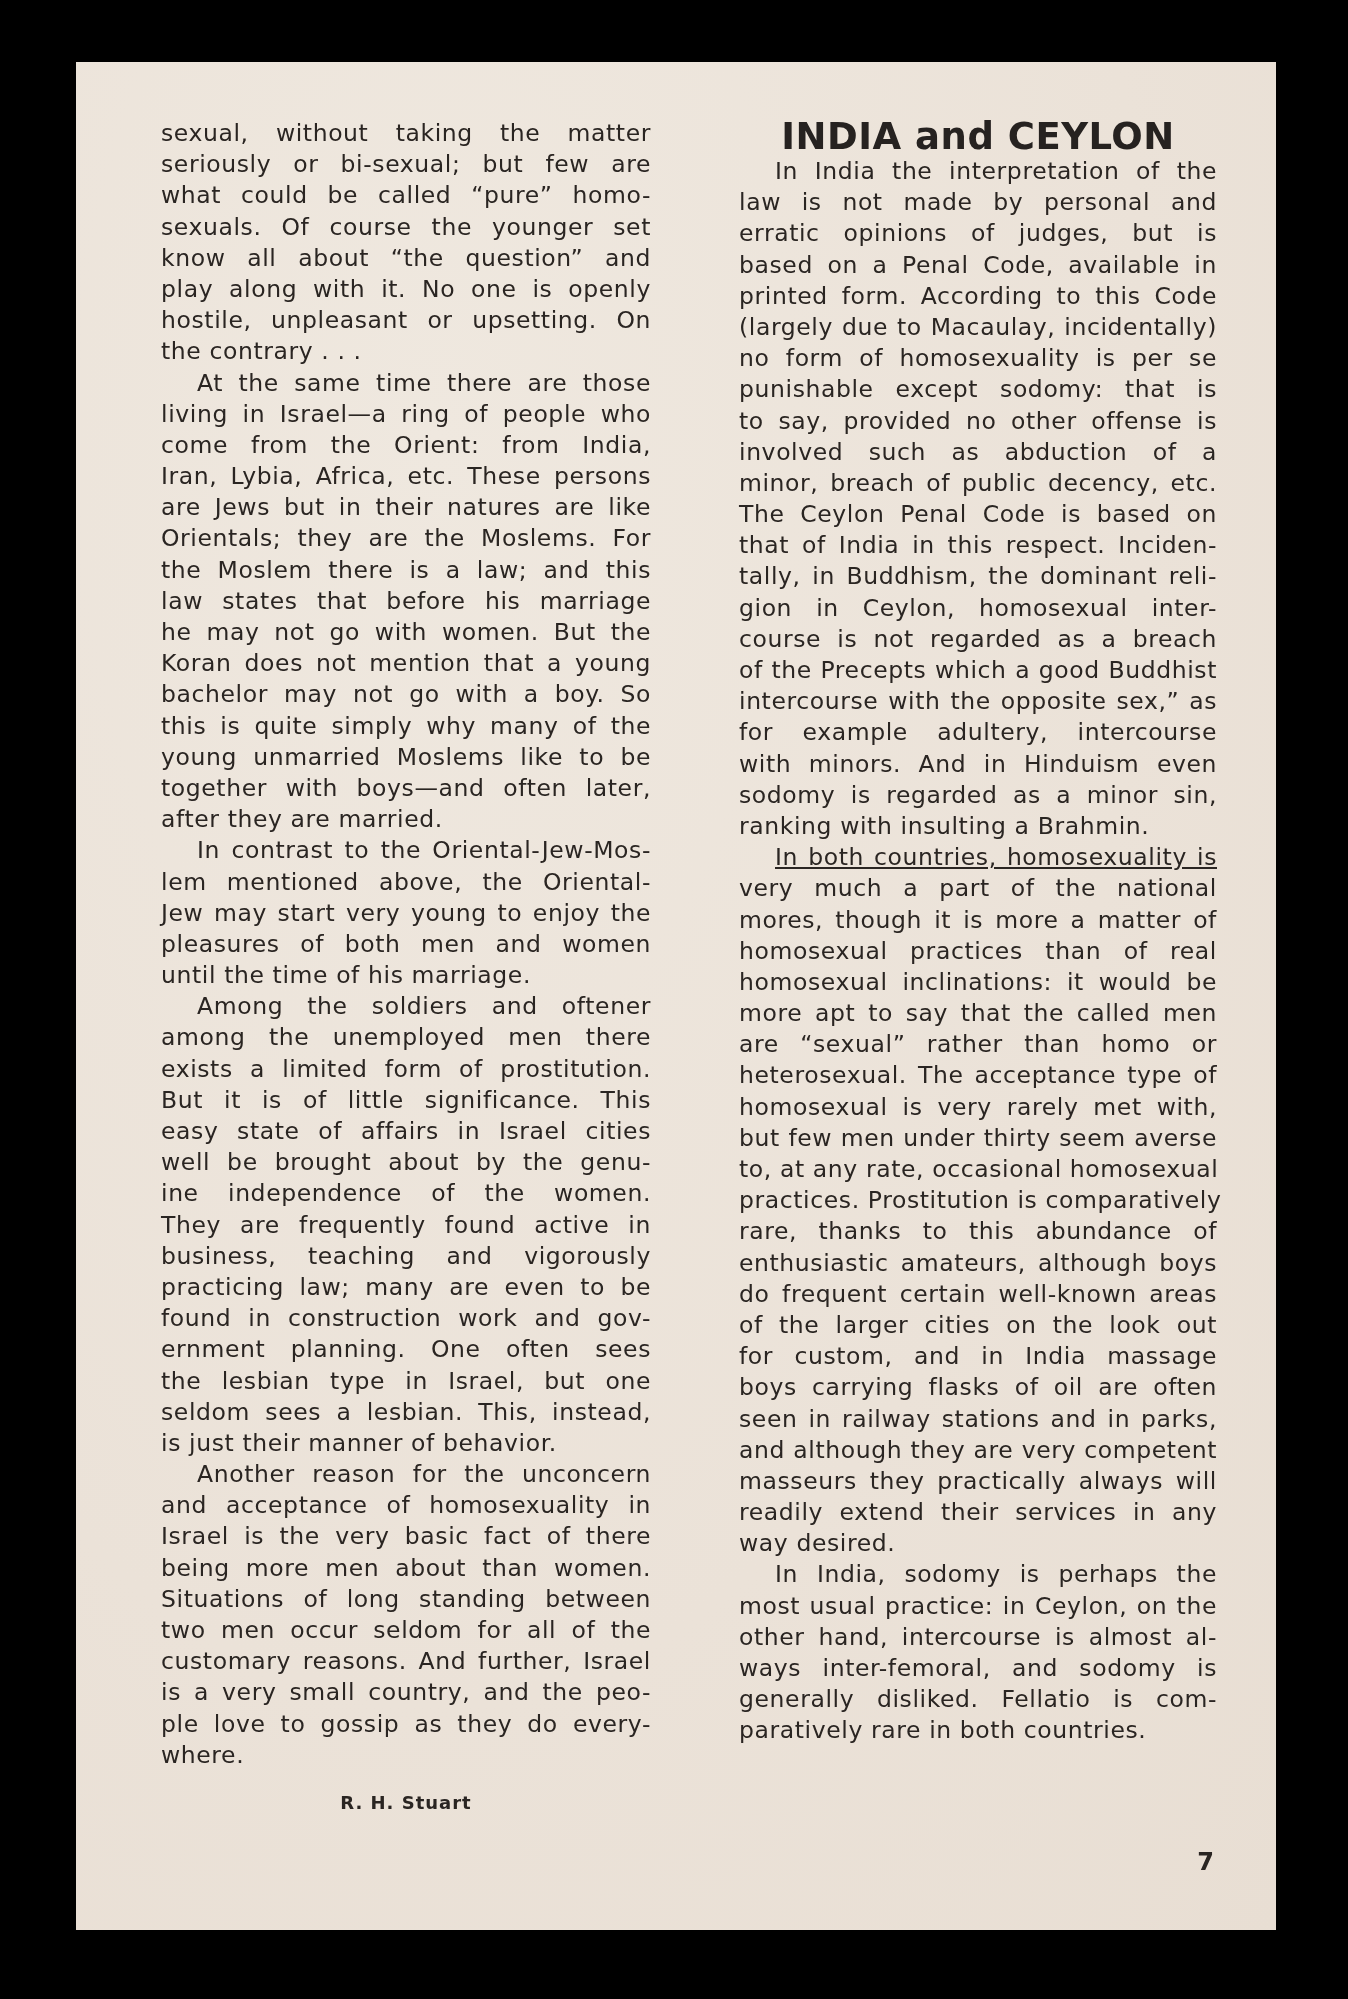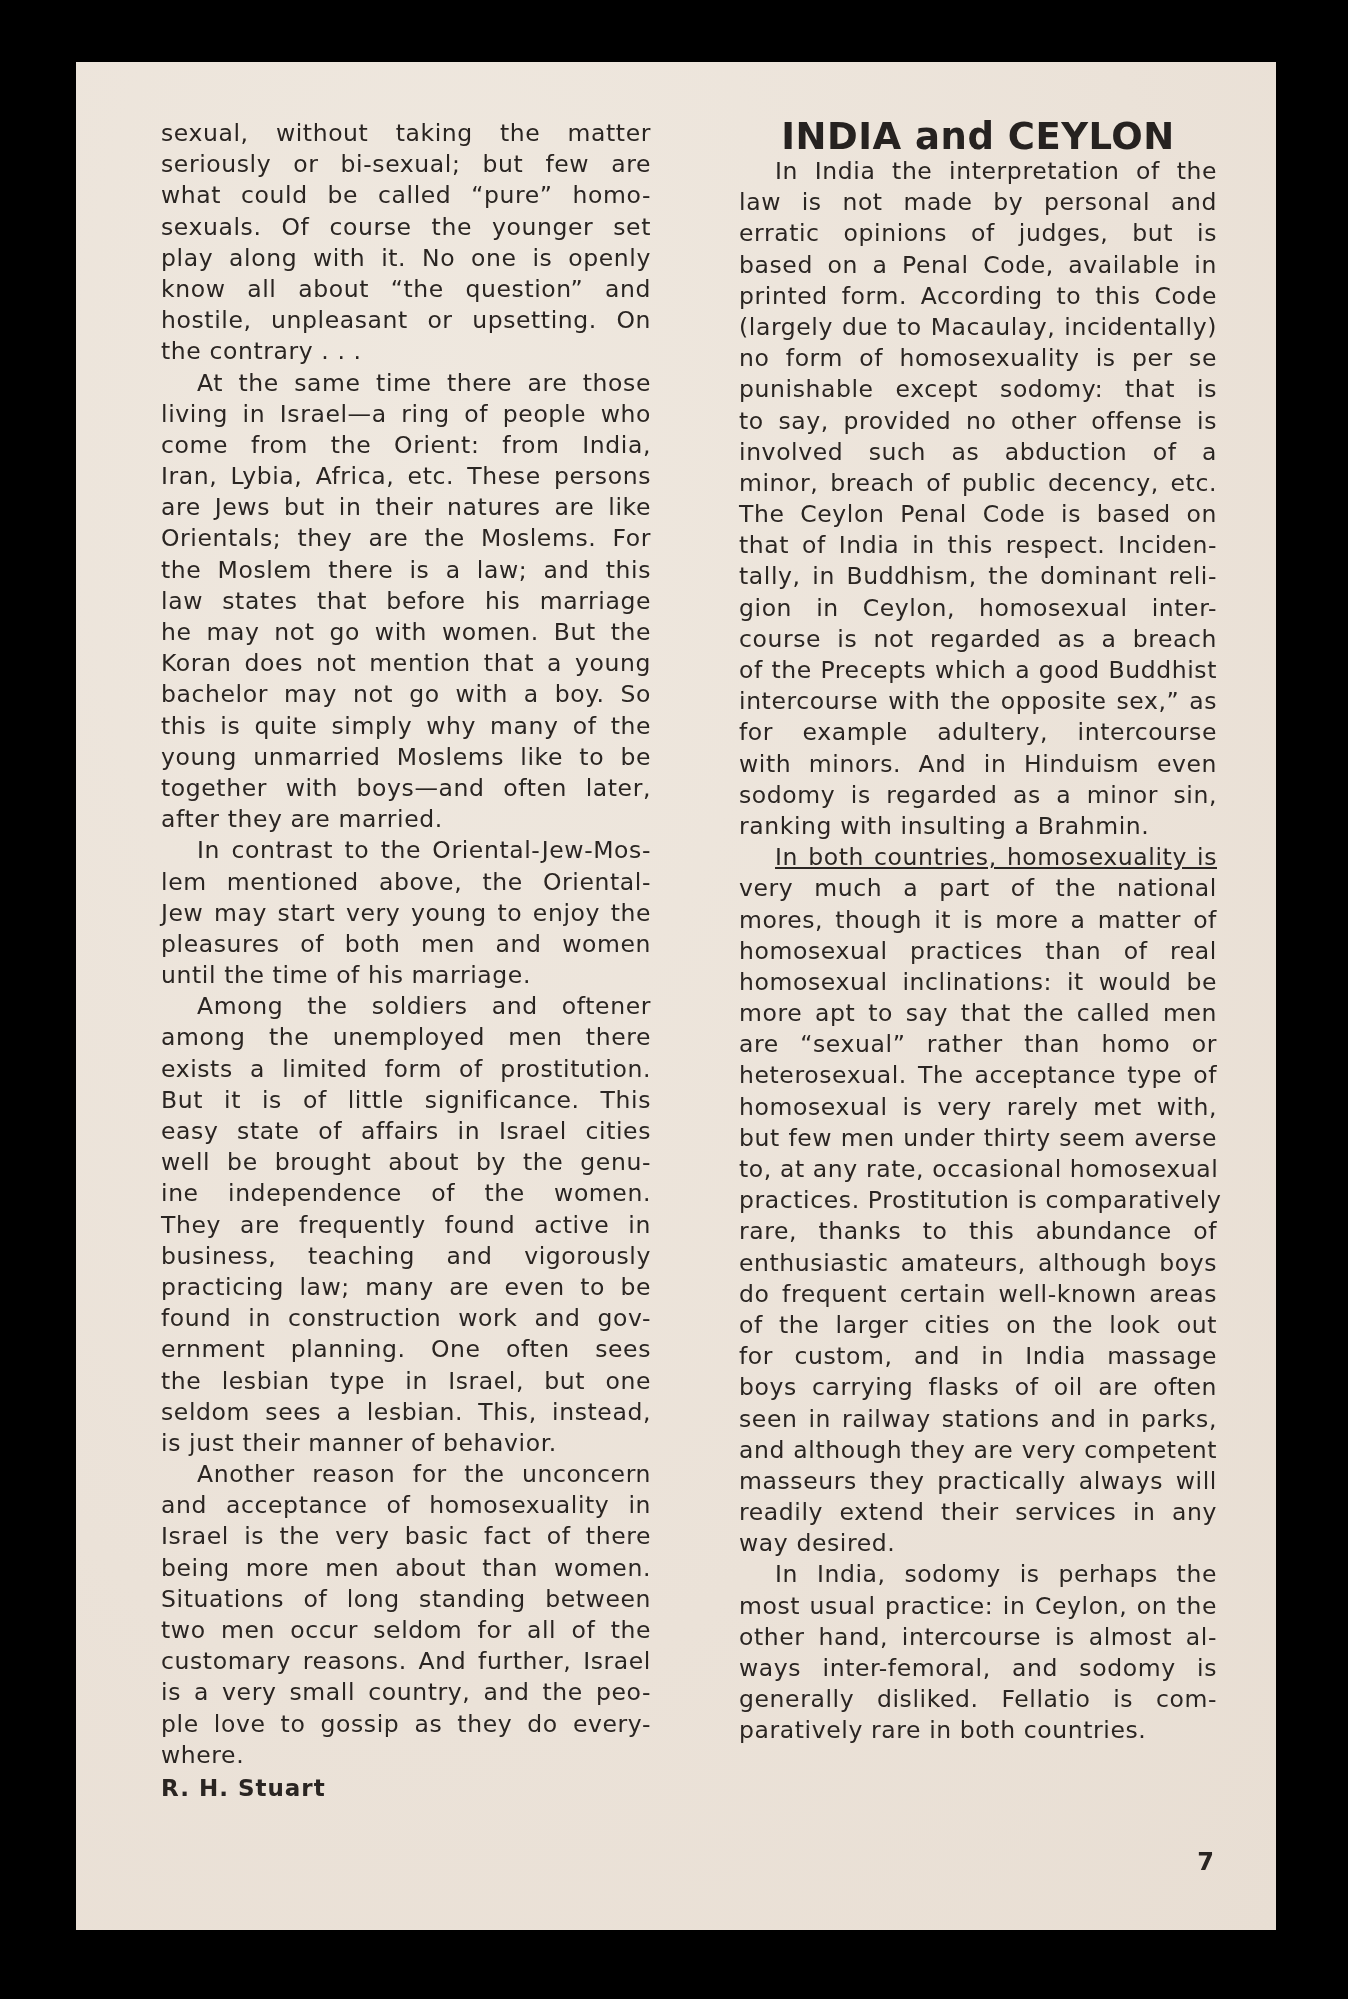--- a/index.html
+++ b/index.html
@@ -19,37 +19,37 @@
   .col.left { left: 85px; width: 490px; }
   .col.right { left: 663px; width: 478px; top: 56px; }
   .col p { margin: 0; text-align: justify; text-align-last: left; }
   .line { display: block; text-align: justify; text-align-last: justify; white-space: nowrap; height: 31.2px; }
   .line.last { text-align-last: left; }
   .heading {
     display: block; text-align: center; font-weight: bold; 
     font-size: 37px; line-height: 38px; letter-spacing: 0.5px; color: #262220; margin-bottom: 0px;
     font-family: "DejaVu Sans", sans-serif;
   }
-  .byline { text-align: left; font-weight: bold; font-size: 23px; margin-top: 2px; letter-spacing: 1px; }
+  .byline { text-align: center; font-weight: bold; font-size: 18px; margin-top: 16px; letter-spacing: 1px; }
   .page-number {
     position: absolute; right: 62px; top: 1786px; font-weight: bold; font-size: 24px; color: #2a2522;
   }
 </style>
 </head>
 <body>
 
 <div class="page">
   <div class="col left" id="left-col">
       <p>
         <span class="line">sexual, without taking the matter</span>
         <span class="line">seriously or bi-sexual; but few are</span>
         <span class="line">what could be called “pure” homo-</span>
         <span class="line">sexuals. Of course the younger set</span>
+        <span class="line">know all about “the question” and</span>
         <span class="line">play along with it. No one is openly</span>
-        <span class="line">know all about “the question” and</span>
         <span class="line">hostile, unpleasant or upsetting. On</span>
         <span class="line last">the contrary . . .</span>
       </p>
       <p>
         <span class="line" style="padding-left: 36px;">At the same time there are those</span>
         <span class="line">living in Israel—a ring of people who</span>
         <span class="line">come from the Orient: from India,</span>
         <span class="line">Iran, Lybia, Africa, etc. These persons</span>
         <span class="line">are Jews but in their natures are like</span>
         <span class="line">Orientals; they are the Moslems. For</span>

